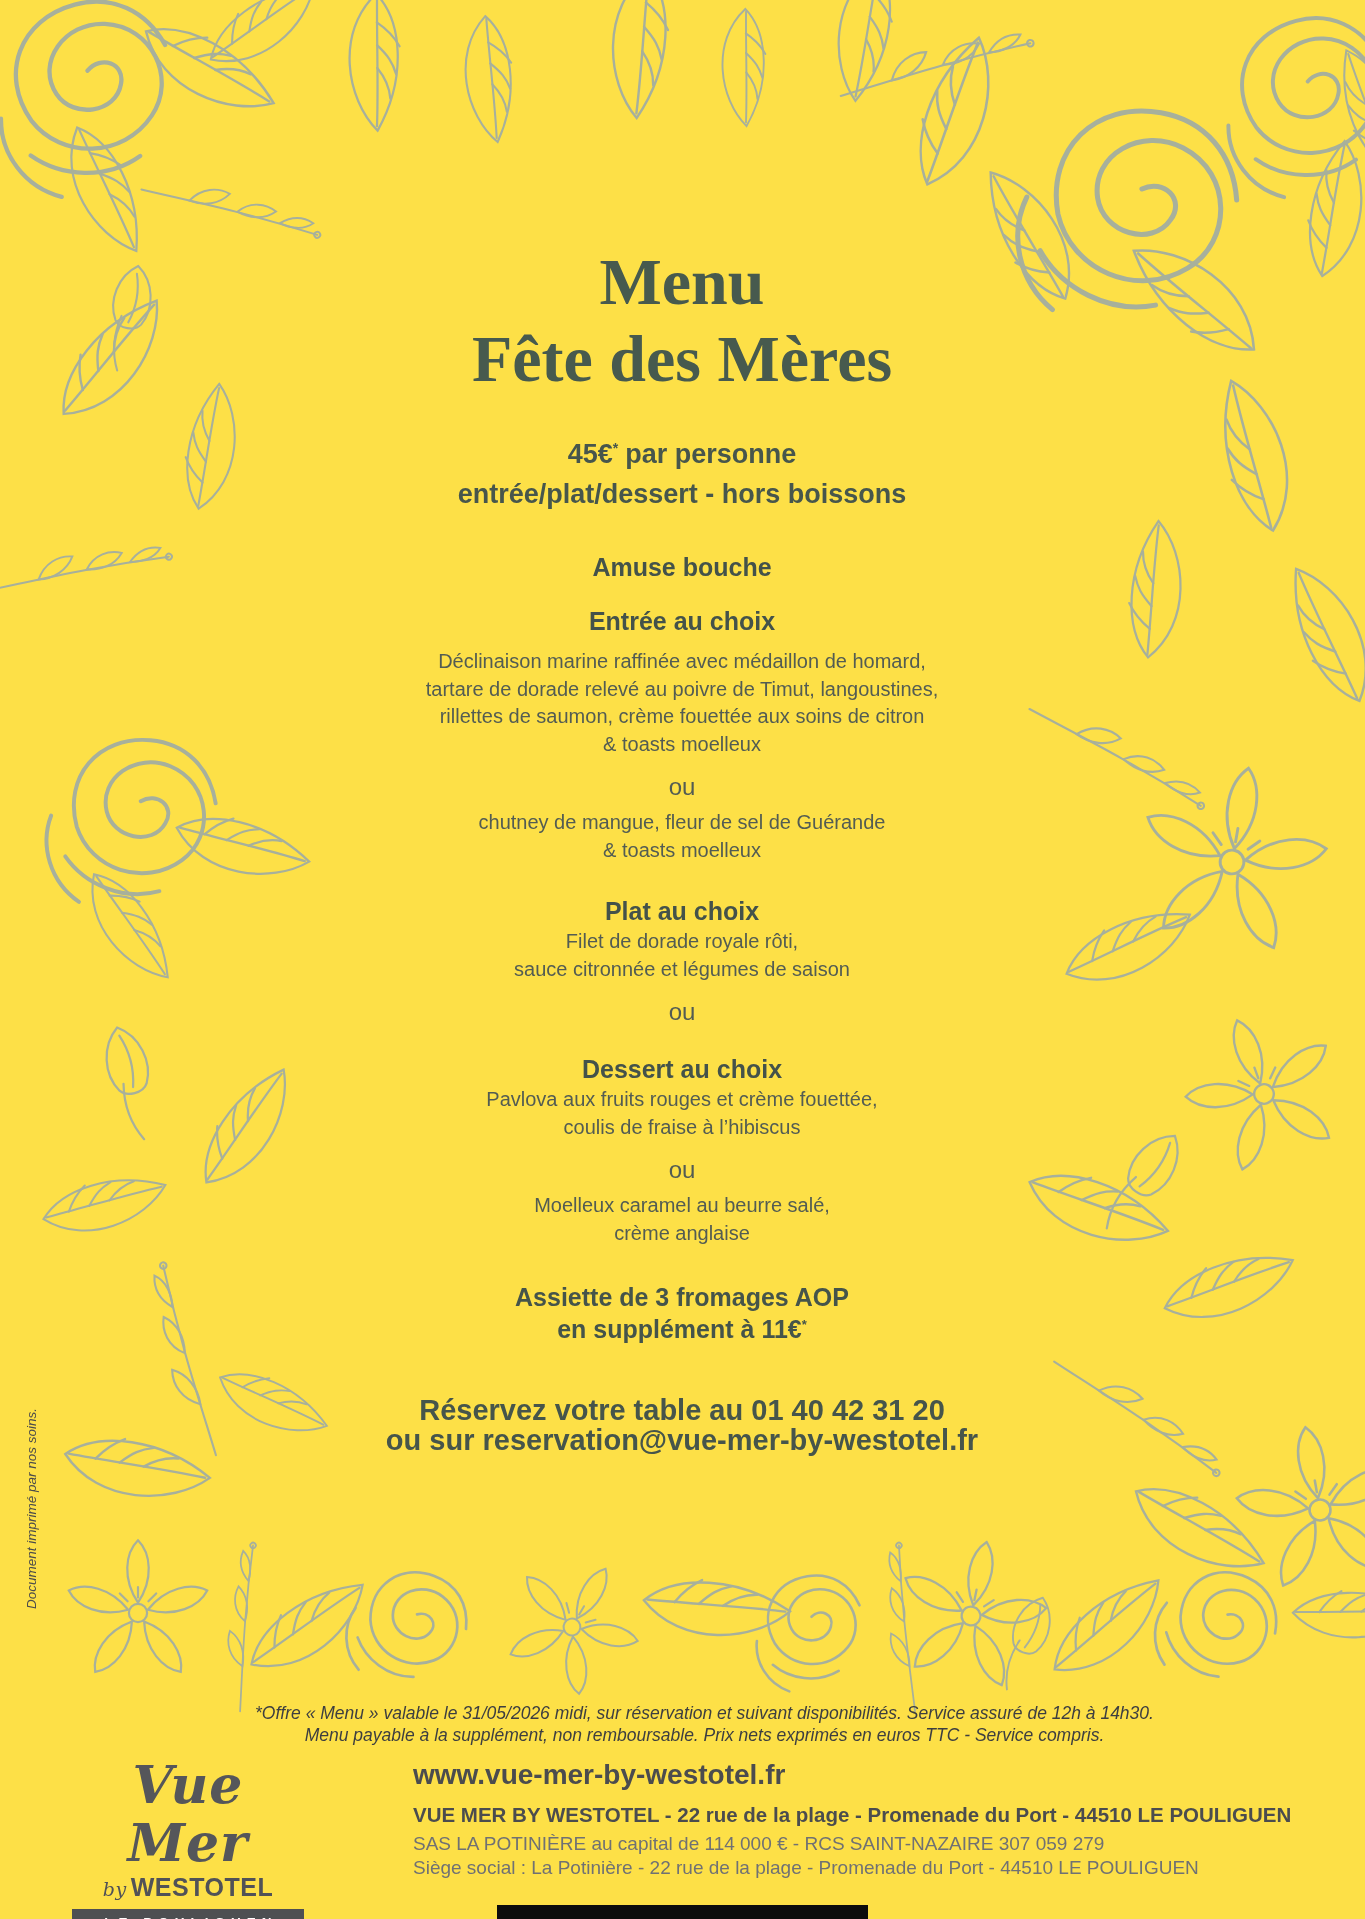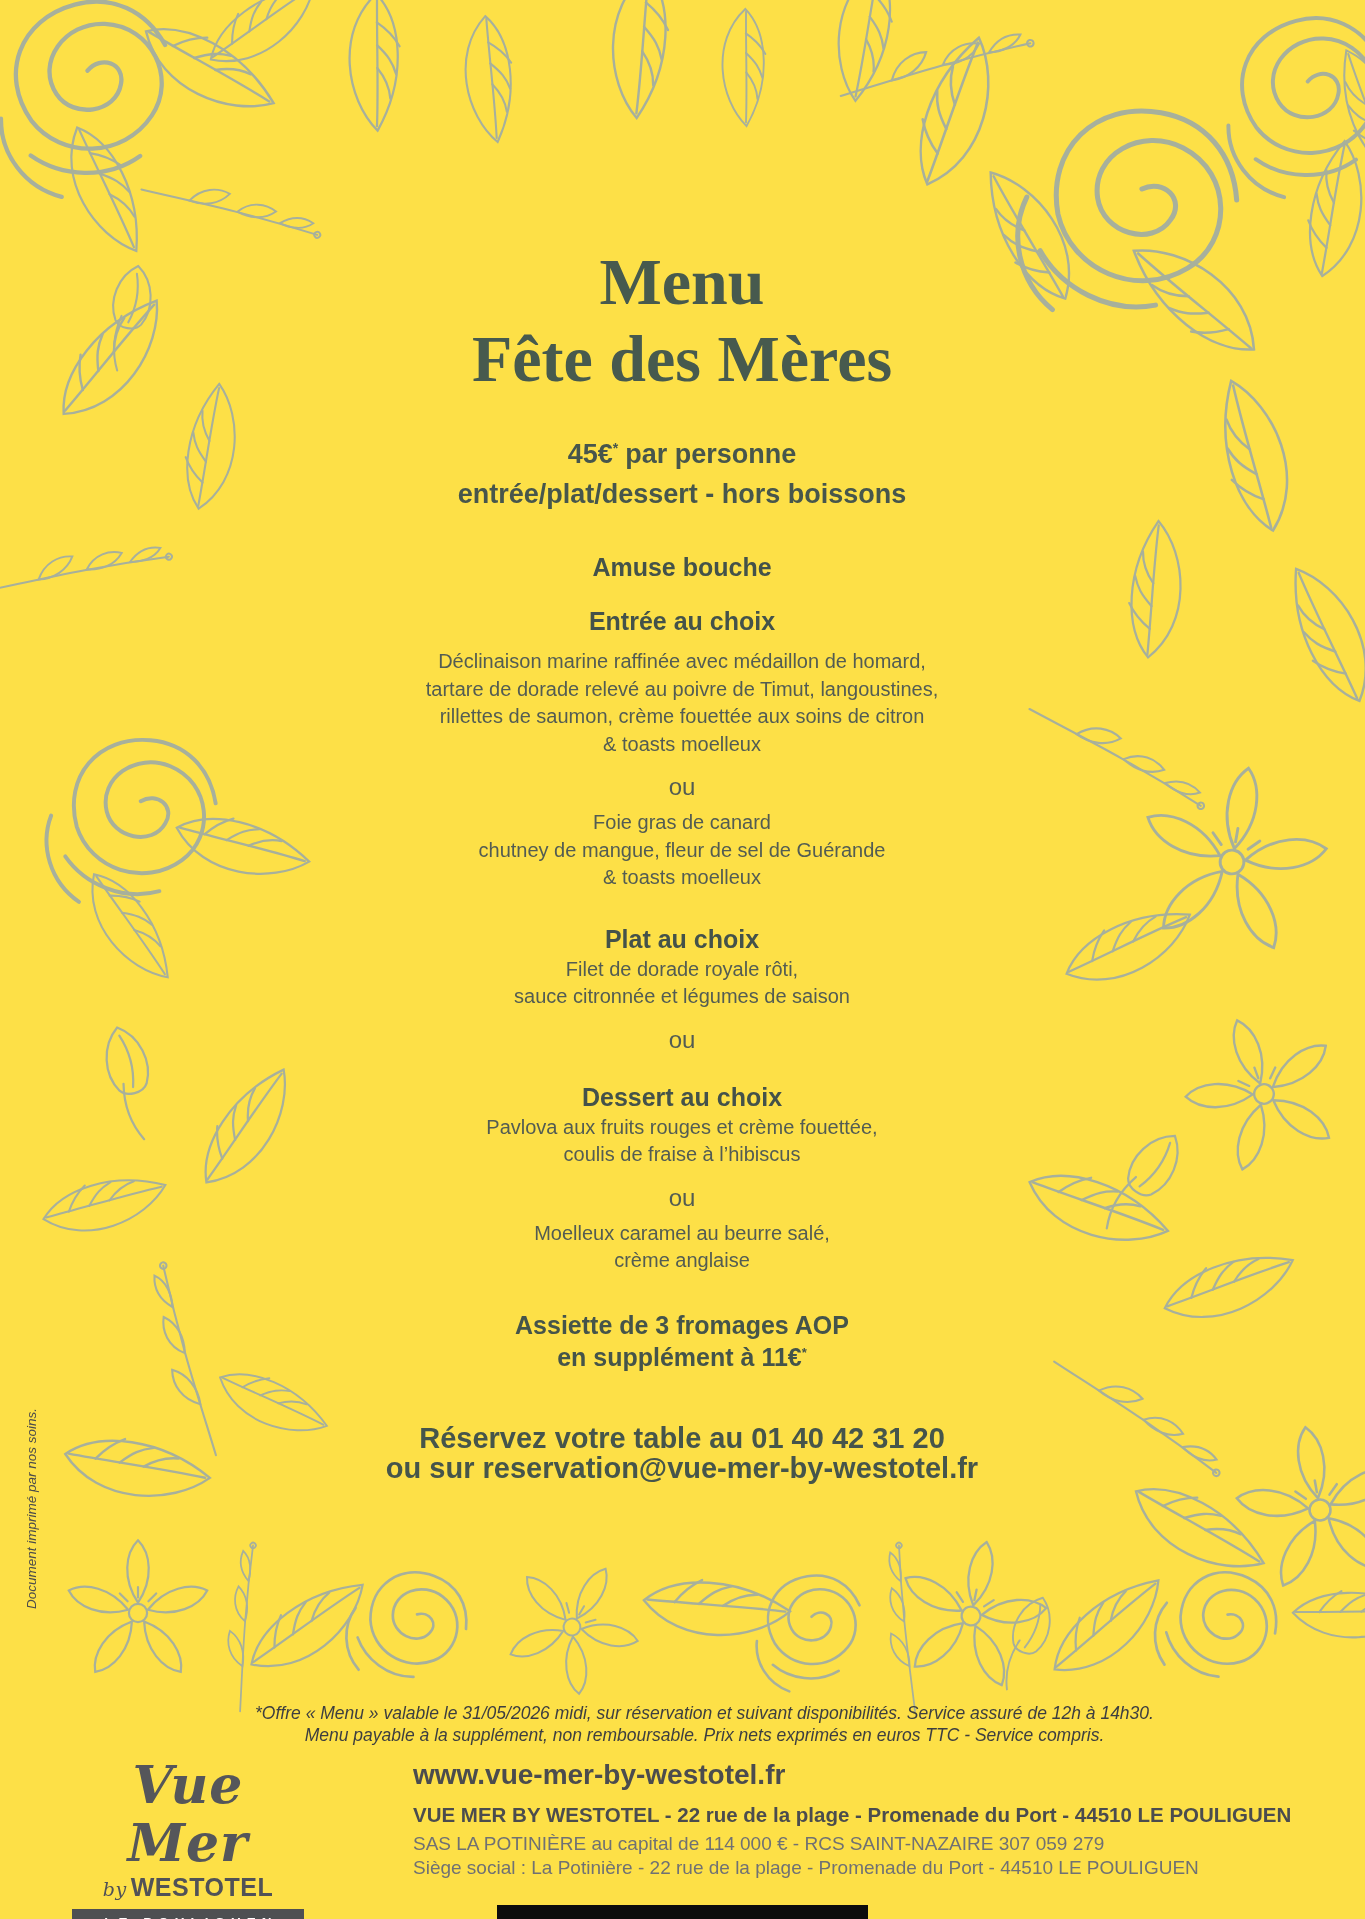--- a/index.html
+++ b/index.html
@@ -290,21 +290,20 @@
 
     <div class="section-head head-entree">Entrée au choix</div>
     <div class="opt">
       <div class="line">Déclinaison marine raffinée avec médaillon de homard,</div>
       <div class="line">tartare de dorade relevé au poivre de Timut, langoustines,</div>
       <div class="line">rillettes de saumon, crème fouettée aux soins de citron</div>
       <div class="line">&amp; toasts moelleux</div>
     </div>
     <div class="ou">ou</div>
     <div class="opt2">
-      <div class="line">Foie gras de canard</div>
       <div class="line">chutney de mangue, fleur de sel de Guérande</div>
       <div class="line">&amp; toasts moelleux</div>
     </div>
 
     <div class="section-head head-plat">Plat au choix</div>
     <div class="opt" style="margin-top:4px">
       <div class="line">Filet de dorade royale rôti,</div>
       <div class="line">sauce citronnée et légumes de saison</div>
     </div>
     <div class="ou">ou</div>

